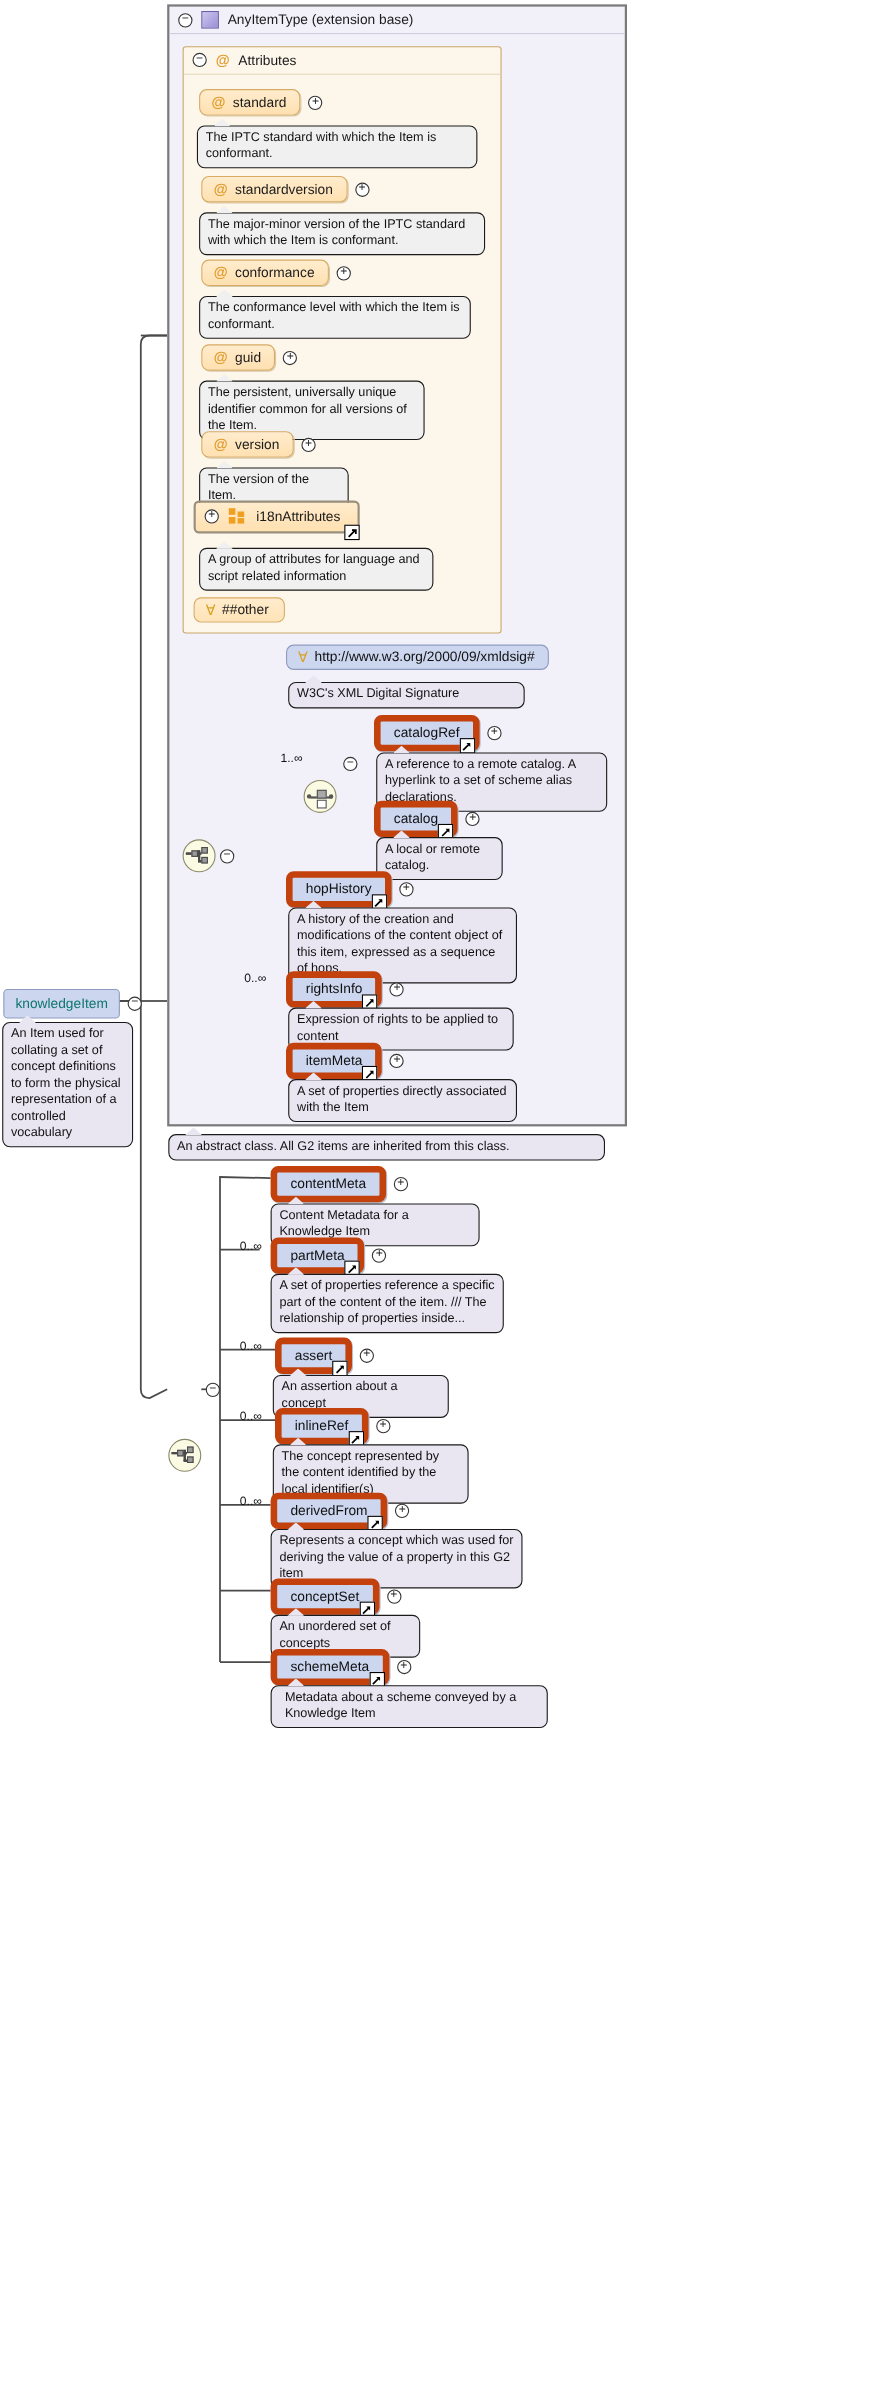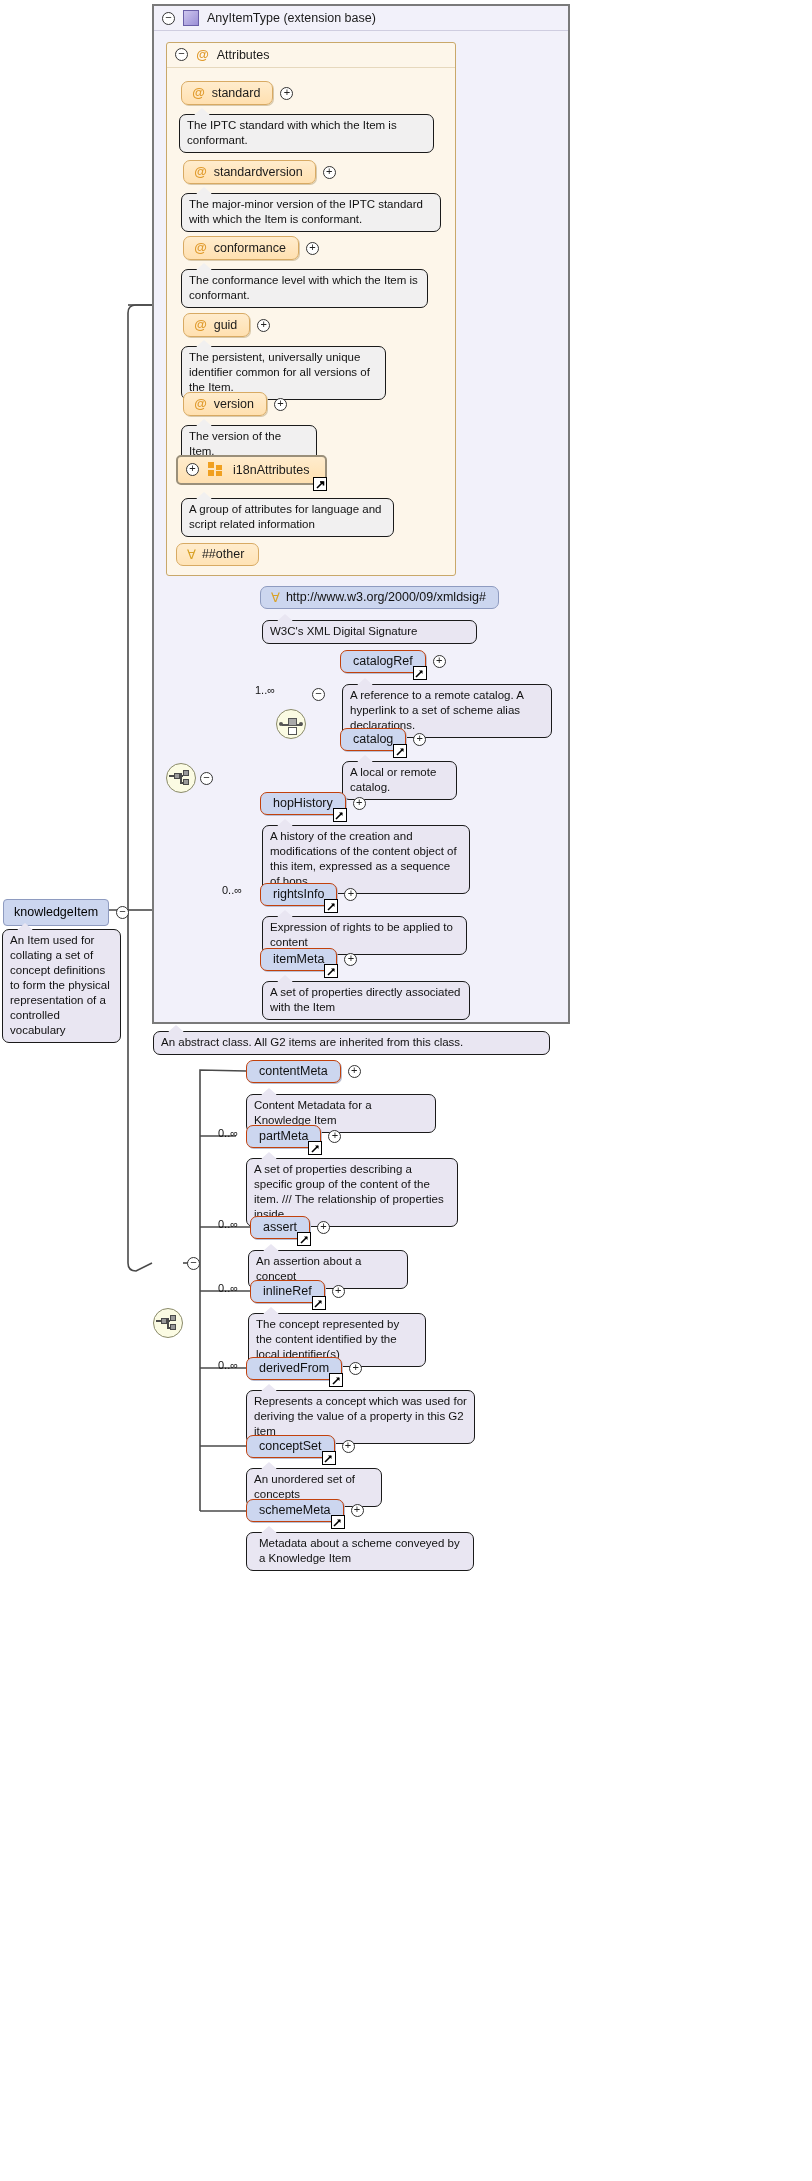--- a/index.html
+++ b/index.html
@@ -63,21 +63,21 @@
     border: 1px solid #d8aa63;
     border-radius: 7px;
     padding: 3px 12px 4px 10px;
     font-size: 12.5px; color: #1b1b1b;
     box-shadow: 1px 1px 0 #d9c9ab;
   }
   
   .pill-elem {
     display: inline-flex; align-items: center; gap: 6px;
     background: #ccd6ef;
-    border: 1px solid #c2410c;
+    border: 6px solid #c2410c;
     border-radius: 7px;
     padding: 3px 12px 4px 12px;
     font-size: 12.5px; color: #111;
     position: relative;
     box-shadow: 1px 1px 0 #b9bed2;
   }
   .pill-any {
     display: inline-flex; align-items: center; gap: 6px;
     background: #ccd6ef;
     border: 1px solid #8e9bc0;
@@ -101,21 +101,21 @@
     padding: 5px 16px 6px 8px;
     font-size: 12.5px; color: #1b1b1b;
     position: relative;
   }
   .pill-root {
     display: inline-flex; align-items: center;
     background: #ccd6ef;
     border: 1px solid #8e9bc0;
     border-radius: 4px;
     padding: 5px 10px 6px 10px;
-    font-size: 12.5px; color: #000000;
+    font-size: 12.5px; color: #0f766e;
   }
   .forall { color: #d9a227; font-size: 13px; line-height: 1; }
 
   
   .extlink {
     position: absolute; right: -2px; bottom: -8px;
     width: 14px; height: 14px;
     border: 1px solid #000; background: #fff;
     display: flex; align-items: center; justify-content: center;
   }
@@ -494,21 +494,21 @@
         <svg width="11" height="11" viewBox="0 0 11 11">
             <path d="M2 9 L8 3" stroke="#000" stroke-width="1.6" fill="none"></path>
             <path d="M8.5 2.5 L8.5 6 L5 2.5 Z" fill="#000"></path>
           </svg>
       </span>
     </span>
     <span class="toggle">
         <i>+</i>
       </span>
   </div>
-  <div class="note lilac" style="left:246px; top:1158px; width:212px;">A set of properties describing a specific group of the content of the item. /// The relationship of properties inside...</div>
+  <div class="note lilac" style="left:246px; top:1158px; width:212px;">A set of properties reference a specific part of the content of the item. /// The relationship of properties inside...</div>
 
   <div class="abs card-label" style="left:218px; top:1218px;">0..∞</div>
   <div class="abs" style="left:250px; top:1216px; display:flex; align-items:center; gap:7px;">
     <span class="pill-elem">
       <span>assert</span>
       <span class="extlink">
         <svg width="11" height="11" viewBox="0 0 11 11">
             <path d="M2 9 L8 3" stroke="#000" stroke-width="1.6" fill="none"></path>
             <path d="M8.5 2.5 L8.5 6 L5 2.5 Z" fill="#000"></path>
           </svg>
@@ -577,15 +577,15 @@
         <svg width="11" height="11" viewBox="0 0 11 11">
             <path d="M2 9 L8 3" stroke="#000" stroke-width="1.6" fill="none"></path>
             <path d="M8.5 2.5 L8.5 6 L5 2.5 Z" fill="#000"></path>
           </svg>
       </span>
     </span>
     <span class="toggle">
         <i>+</i>
       </span>
   </div>
-  <div class="note lilac" style="left:246px; top:1532px; width:228px;padding-left:12px;">Metadata about a scheme conveyed by a Knowledge Item</div>
+  <div class="note lilac" style="left:246px; top:1532px; width:252px;padding-left:12px;">Metadata about a scheme conveyed by a Knowledge Item</div>
 
 </div>
 
 </body></html>

